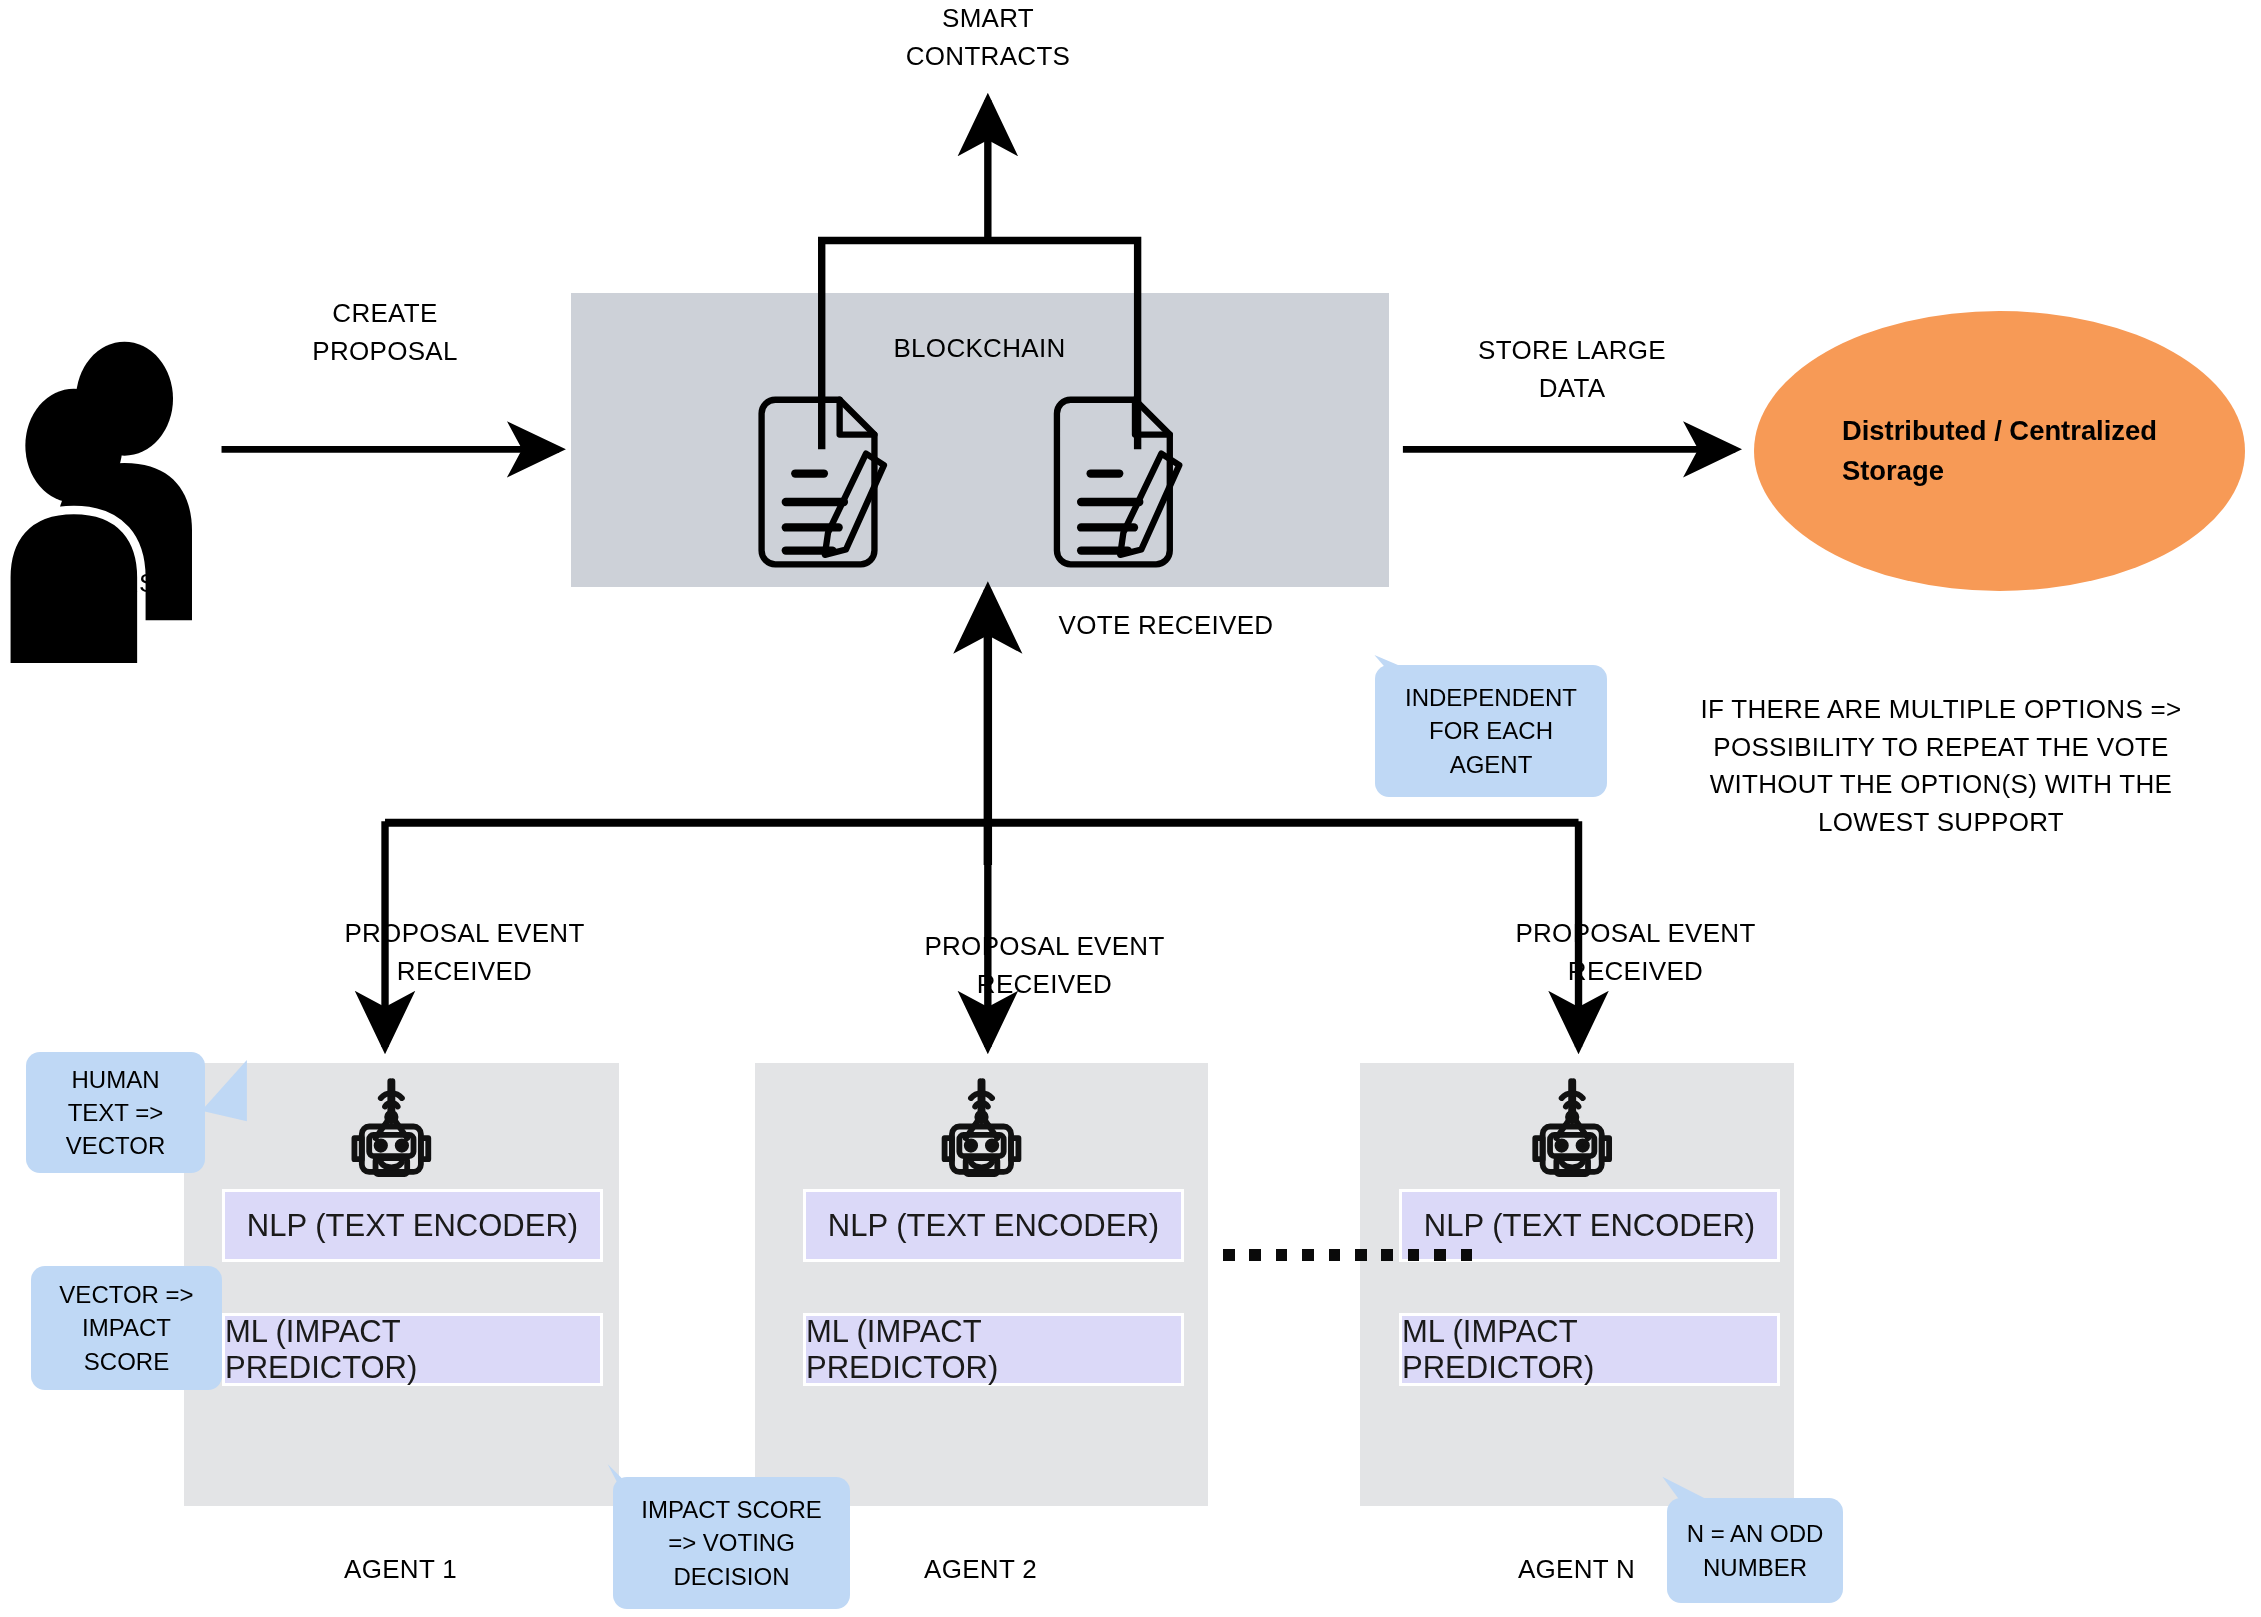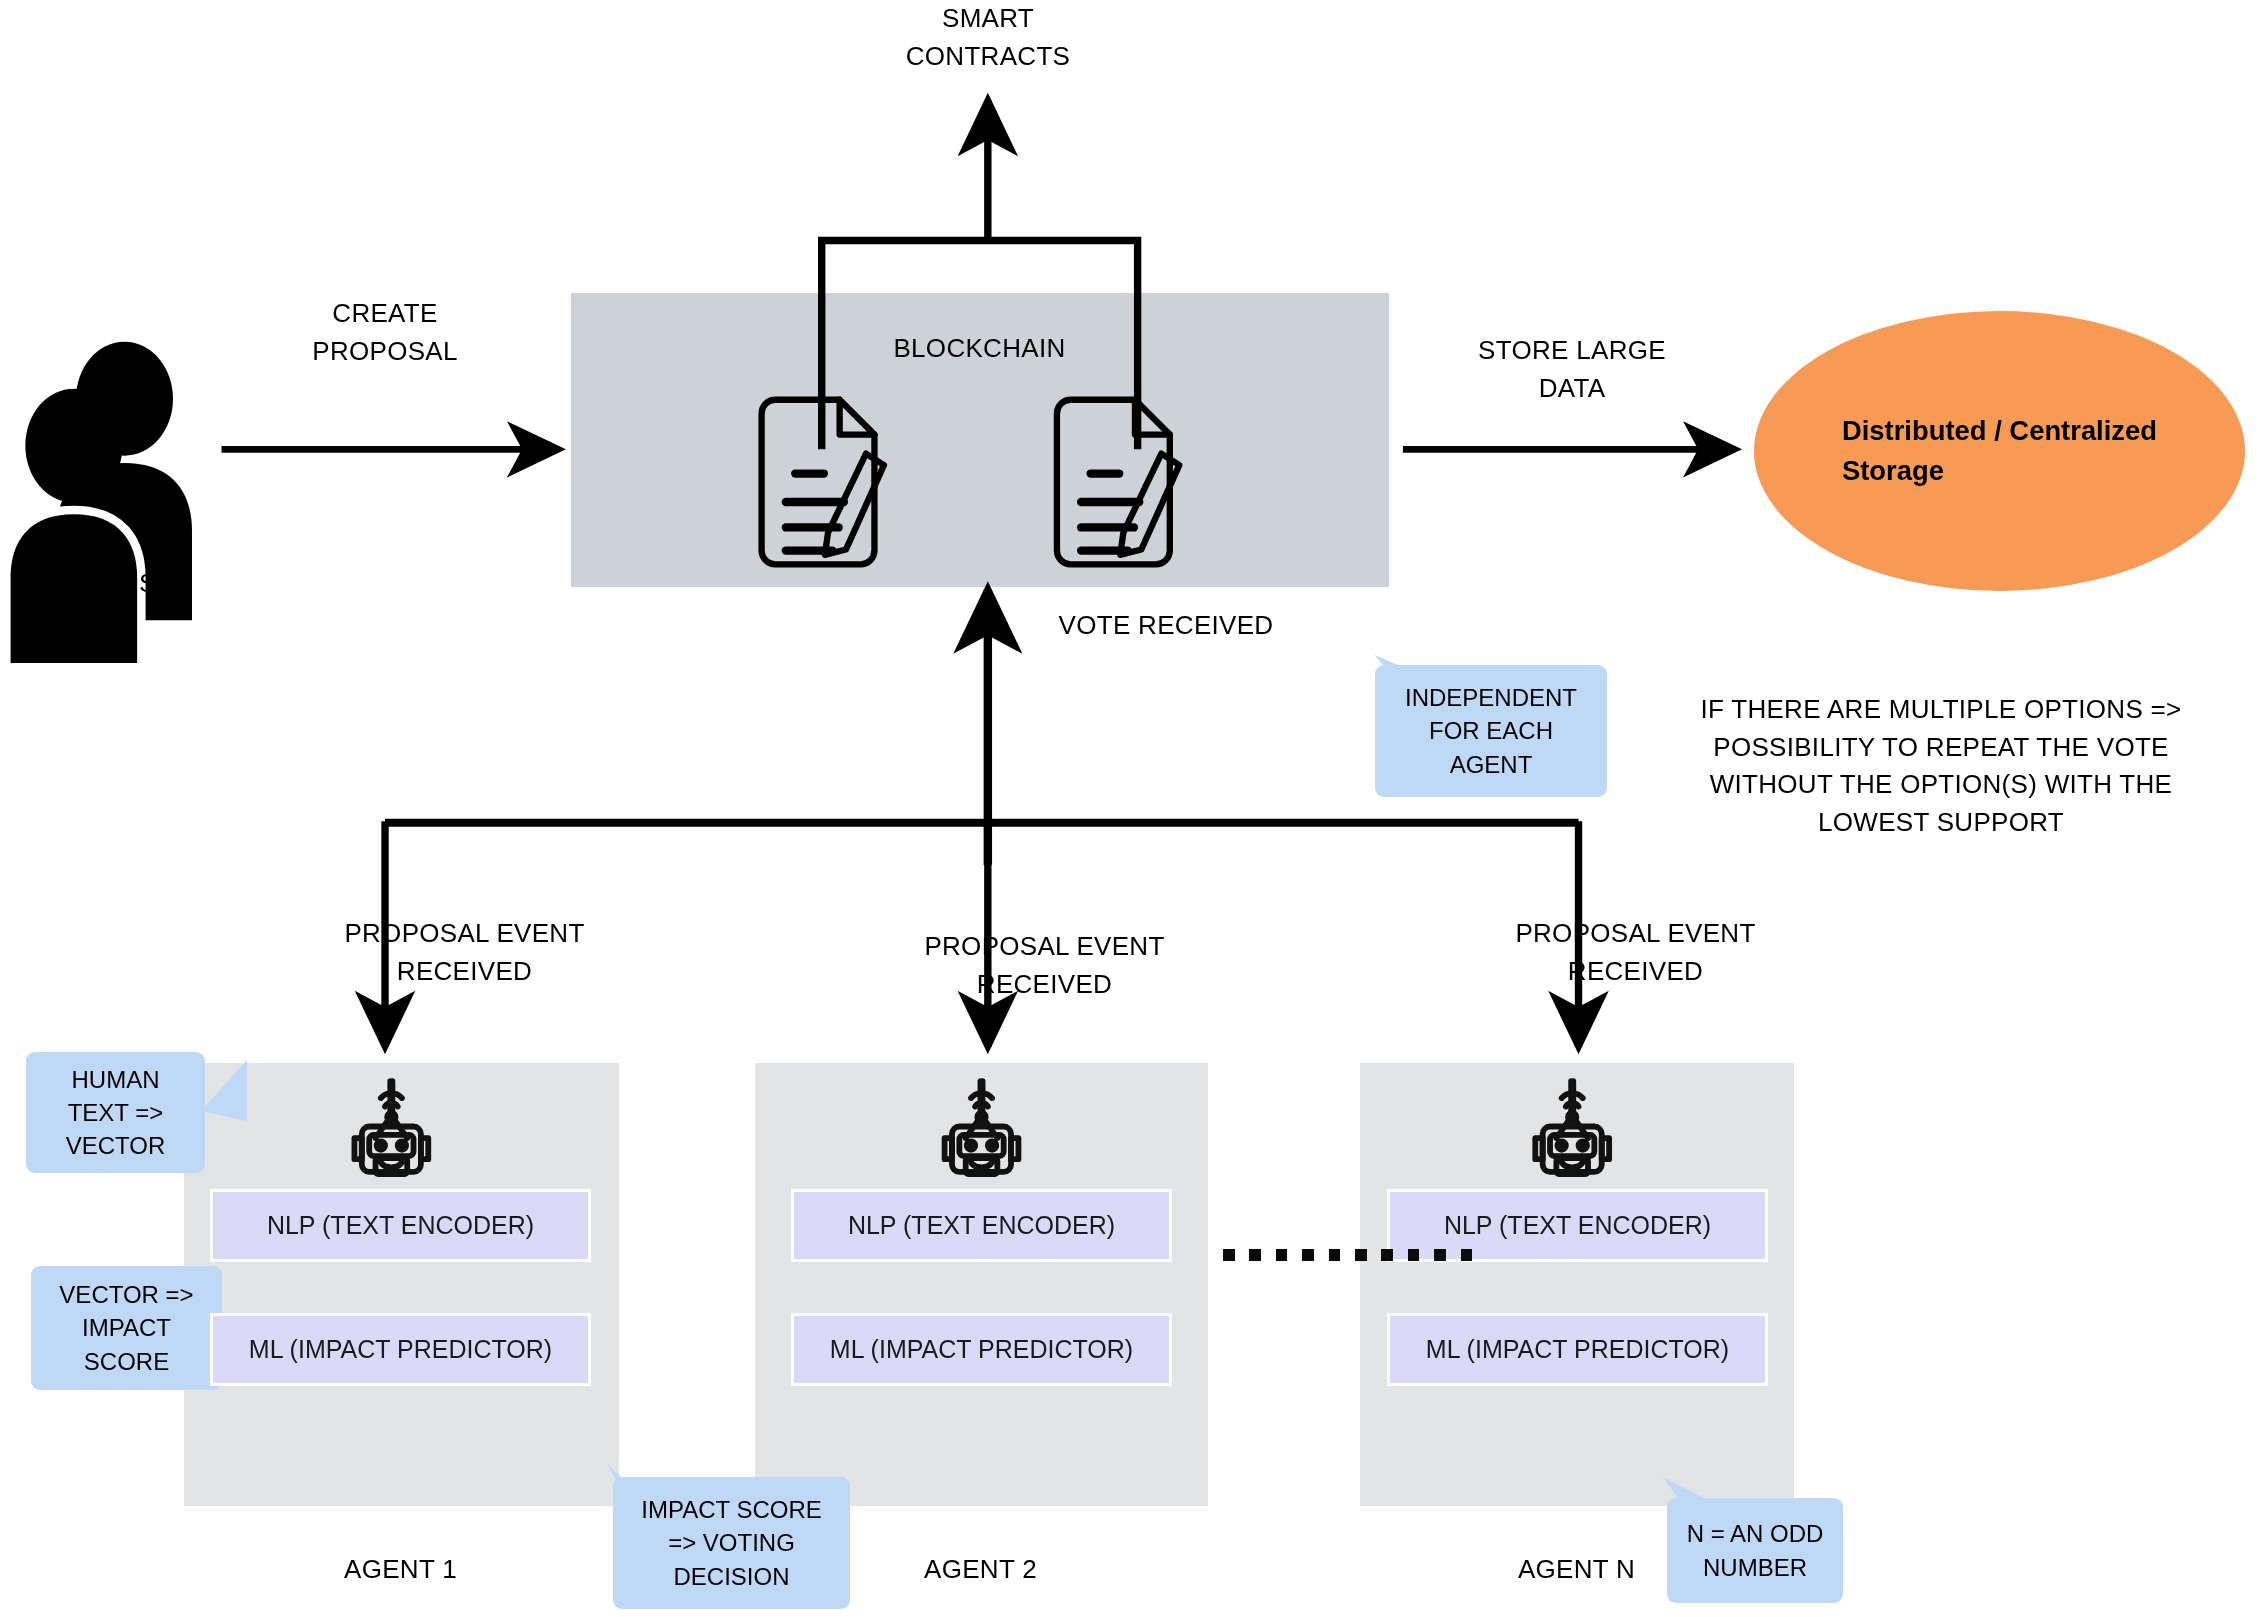--- a/index.html
+++ b/index.html
@@ -5,22 +5,22 @@
   html,body{margin:0;padding:0;background:#fff;}
   body{width:2261px;height:1617px;position:relative;overflow:hidden;
        font-family:"Liberation Sans","DejaVu Sans",sans-serif;color:#000;}
   .abs{position:absolute;}
   .ctr{text-align:center;}
   .lbl{font-size:26px;line-height:1.45;letter-spacing:0.3px;white-space:pre-line;}
   .blk-box{background:#CDD1D8;}
   .agent-box{background:#E3E4E6;}
   .module{background:#DBD9F8;border:3.2px solid #ffffff;box-sizing:border-box;
           display:flex;align-items:center;justify-content:center;
-          font-size:25px;color:#1a1a1a;}
-  .bubble{background:#BFD8F5;border-radius:9px;display:flex;align-items:center;
+          font-size:31px;color:#1a1a1a;margin-left:12px;}
+  .bubble{background:#BFD8F5;border-radius:14px;display:flex;align-items:center;
           justify-content:center;text-align:center;font-size:24px;line-height:1.38;
           white-space:pre-line;}
   .ellipse{background:#F79A56;border-radius:50%;display:flex;align-items:center;
            justify-content:center;font-weight:bold;font-size:27.4px;
            line-height:1.45;white-space:pre-line;}
   svg{position:absolute;left:0;top:0;overflow:visible;}
   .dots{display:flex;gap:14.8px;}
   .dots i{display:block;width:11.6px;height:11.6px;background:#0a0a0a;}
 </style>
 </head>

